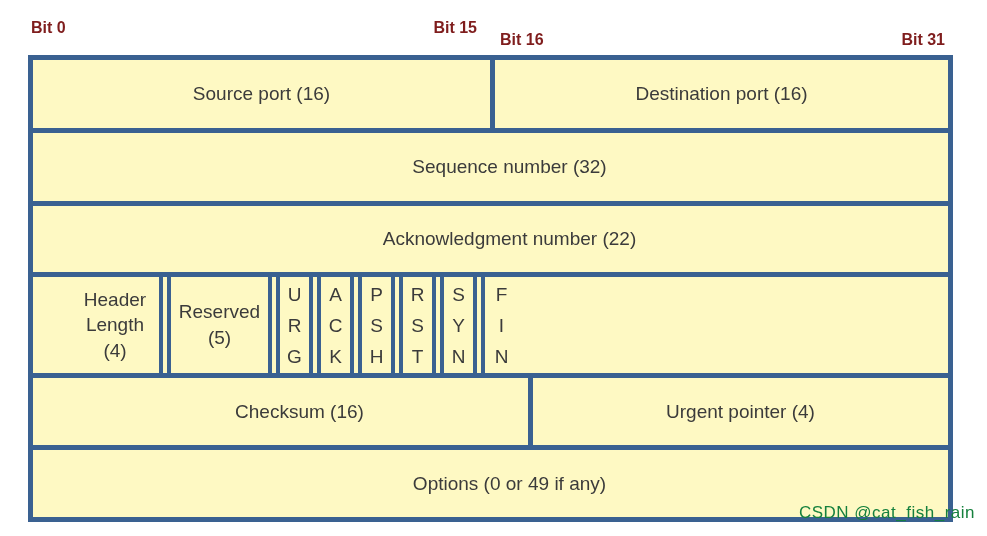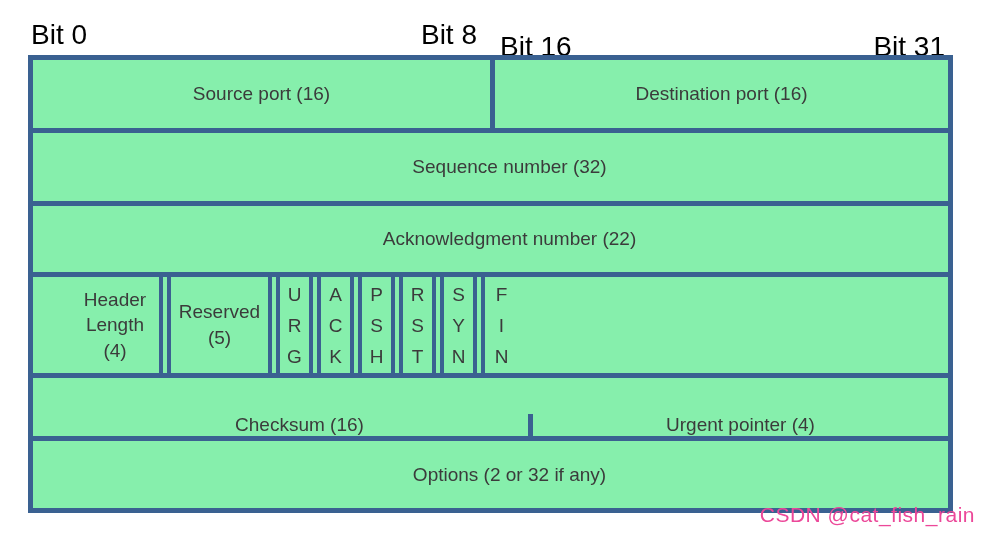--- a/index.html
+++ b/index.html
@@ -17,22 +17,23 @@
   }
 
   
   .bit-row {
     position: absolute;
     left: 28px;
     top: 19px;
     width: 925px;
     height: 28px;
     display: flex;
-    font-size: 28px;
-    color: #000000;
+    font-size: 16px;
+    color: #7f1d1d;
+    font-weight: bold;
   }
   .bit-half-left {
     width: 462px;
     display: flex;
     justify-content: space-between;
     padding-left: 3px;
     padding-right: 13px;
   }
   .bit-half-right {
     flex: 1;
@@ -45,32 +46,32 @@
 
   
   .tcp-table {
     position: absolute;
     left: 28px;
     top: 55px;
     width: 925px;
   }
   .t-row {
     border: 5px solid #3a6191;
-    background: #86efac;
+    background: #fef9c3;
     display: flex;
     align-items: stretch;
     font-size: 19px;
   }
   .t-row + .t-row { margin-top: -5px; padding-left: 38px; }
 
   .r-ports    { height: 78px; }
   .r-seq      { height: 78px; }
   .r-ack      { height: 76px; }
   .r-flags    { height: 106px; }
-  .r-check    { height: 68px; align-items: flex-end; }
+  .r-check    { height: 77px; }
   .r-options  { height: 77px; }
 
   .cell {
     display: flex;
     align-items: center;
     justify-content: center;
     text-align: center;
   }
   .cell-full { flex: 1; }
   .cell-left-half { width: 457px; }
@@ -96,34 +97,34 @@
     line-height: 31px;
     font-size: 19px;
   }
   .f-window { flex: 1; }
 
   
   .watermark {
     position: absolute;
     top: 503px;
     right: 12px;
-    font-size: 21px;
-    color: #ec4899;
+    font-size: 17px;
+    color: #15803d;
     letter-spacing: 0.5px;
   }
 </style>
 </head>
 <body>
 
 <div class="canvas">
 
   <div class="bit-row">
     <div class="bit-half-left">
       <span>Bit 0</span>
-      <span>Bit 8</span>
+      <span>Bit 15</span>
     </div>
     <div class="bit-half-right">
       <span>Bit 16</span>
       <span>Bit 31</span>
     </div>
   </div>
 
   <div class="tcp-table">
 
     <div class="t-row r-ports">
@@ -164,20 +165,20 @@
 I
 N</div>
     </div>
 
     <div class="t-row r-check">
       <div class="cell cell-left-half">Checksum (16)</div>
       <div class="cell cell-right-half">Urgent pointer (4)</div>
     </div>
 
     <div class="t-row r-options">
-      <div class="cell cell-full">Options (2 or 32 if any)</div>
+      <div class="cell cell-full">Options (0 or 49 if any)</div>
     </div>
 
   </div>
 
   <div class="watermark">CSDN @cat_fish_rain</div>
 
 </div>
 
 </body></html>

